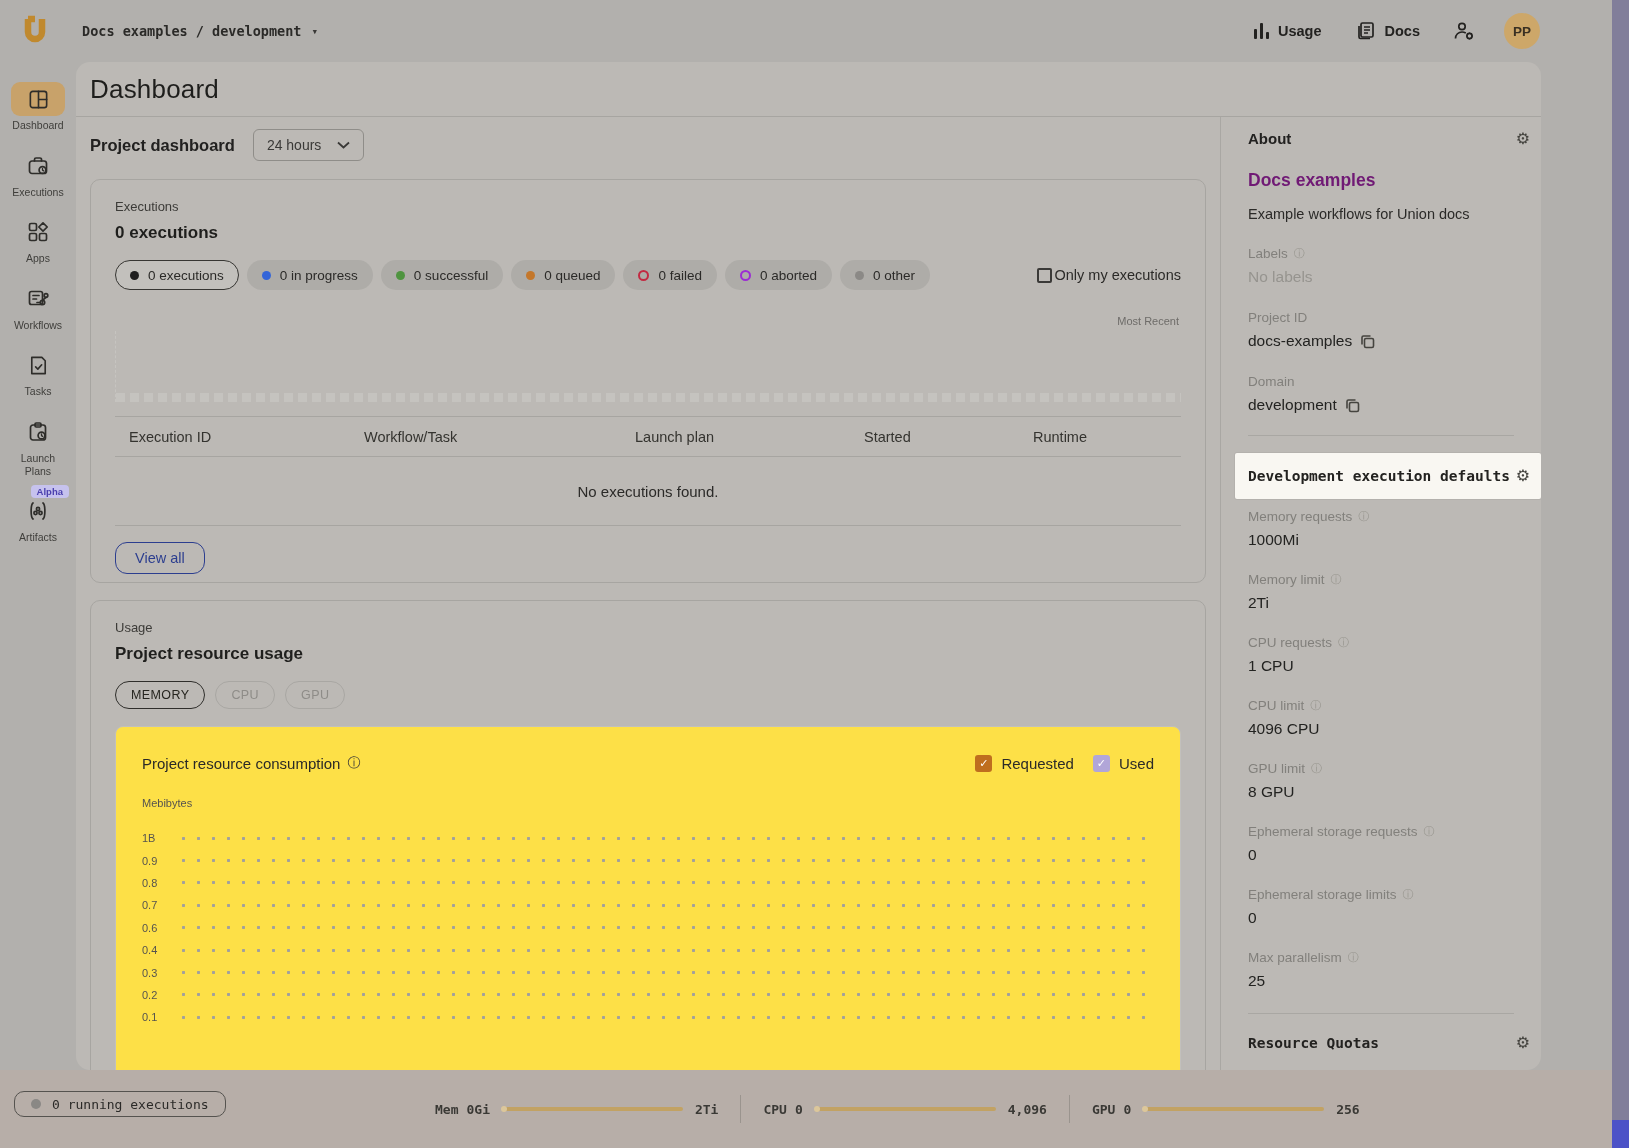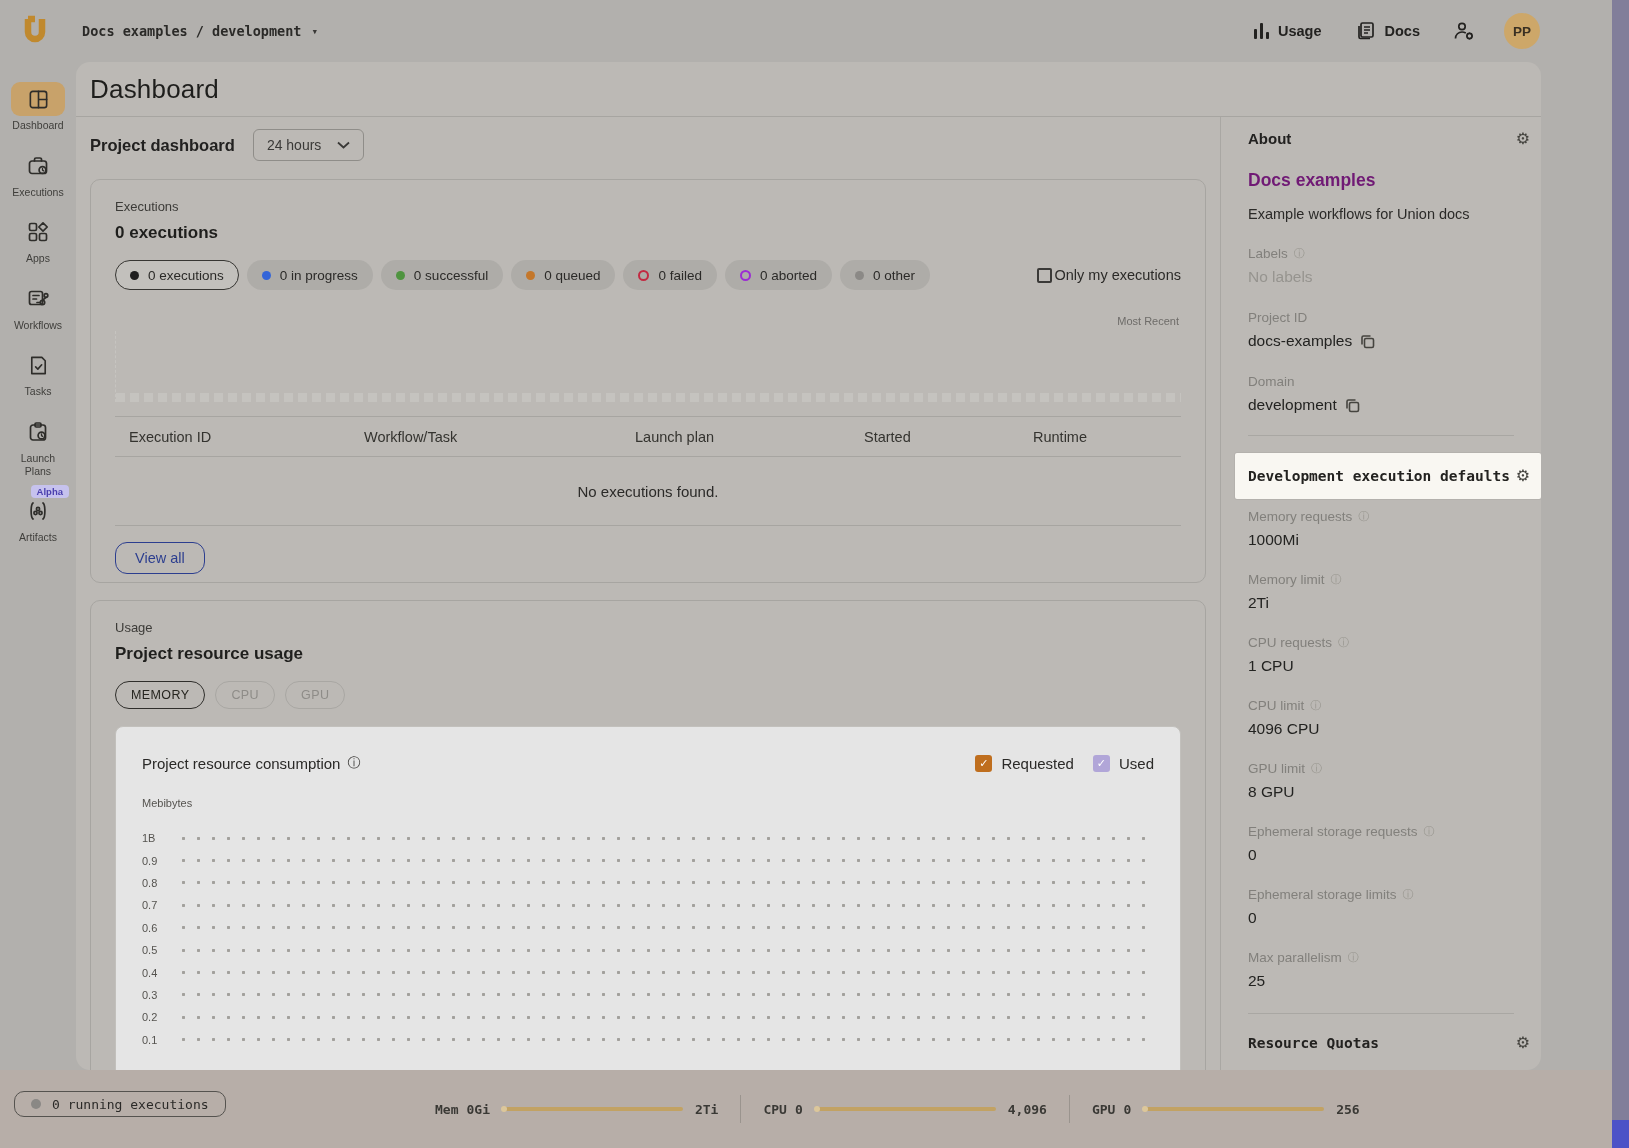--- a/index.html
+++ b/index.html
@@ -74,21 +74,21 @@
   .empty-row { border-top:1px solid #a7a5a1; border-bottom:1px solid #a7a5a1; height:70px;
     display:flex; align-items:center; justify-content:center; font-size:15px; color:#2b2a28; }
   .view-all { margin-top:16px; background:none; border:1px solid #2c3e8f; color:#2c3e8f; border-radius:12px;
     padding:7px 19px; font-size:14.5px; cursor:pointer; }
 
   
   .tabs { margin-top:17px; display:flex; gap:10px; }
   .tab { border:1px solid #a9a7a3; color:#8e8c88; background:none; border-radius:16px; padding:6px 15px;
     font-size:12.5px; letter-spacing:.4px; cursor:pointer; }
   .tab.selected { border:1.5px solid #2f2e2b; color:#26251f; }
-  .chart-card { margin-top:17px; margin-left:0; border:1px solid #c2c0bc; background:#e5e5e5; border-radius:8px;
+  .chart-card { margin-top:17px; margin-left:0; border:1px solid #c2c0bc; background:#fde047; border-radius:8px;
     padding:27px 26px; height:400px; }
   .chart-head { display:flex; align-items:center; }
   .chart-title { font-size:15px; font-weight:500; color:#2a2927; display:flex; align-items:center; gap:7px; }
   .legend { margin-left:auto; display:flex; align-items:center; gap:19px; }
   .legend-item { display:flex; align-items:center; gap:9px; cursor:pointer; }
   .cb { width:17px; height:17px; border-radius:3px; display:flex; align-items:center; justify-content:center;
     color:#fff; font-size:11px; background:var(--cbc); }
   .legend-item span.lbl { font-size:15px; color:#2b2a28; }
   .yaxis-label { margin-top:25px; font-size:11px; color:#55534f; }
   .grid { margin-top:18px; }
@@ -377,24 +377,20 @@
                 </div>
               <div class="grid-row">
                   <span class="tick">0.7</span>
                   <span class="dots"></span>
                 </div>
               <div class="grid-row">
                   <span class="tick">0.6</span>
                   <span class="dots"></span>
                 </div>
               <div class="grid-row">
-                  <span class="tick">0.5</span>
-                  <span class="dots"></span>
-                </div>
-              <div class="grid-row">
                   <span class="tick">0.4</span>
                   <span class="dots"></span>
                 </div>
               <div class="grid-row">
                   <span class="tick">0.3</span>
                   <span class="dots"></span>
                 </div>
               <div class="grid-row">
                   <span class="tick">0.2</span>
                   <span class="dots"></span>

